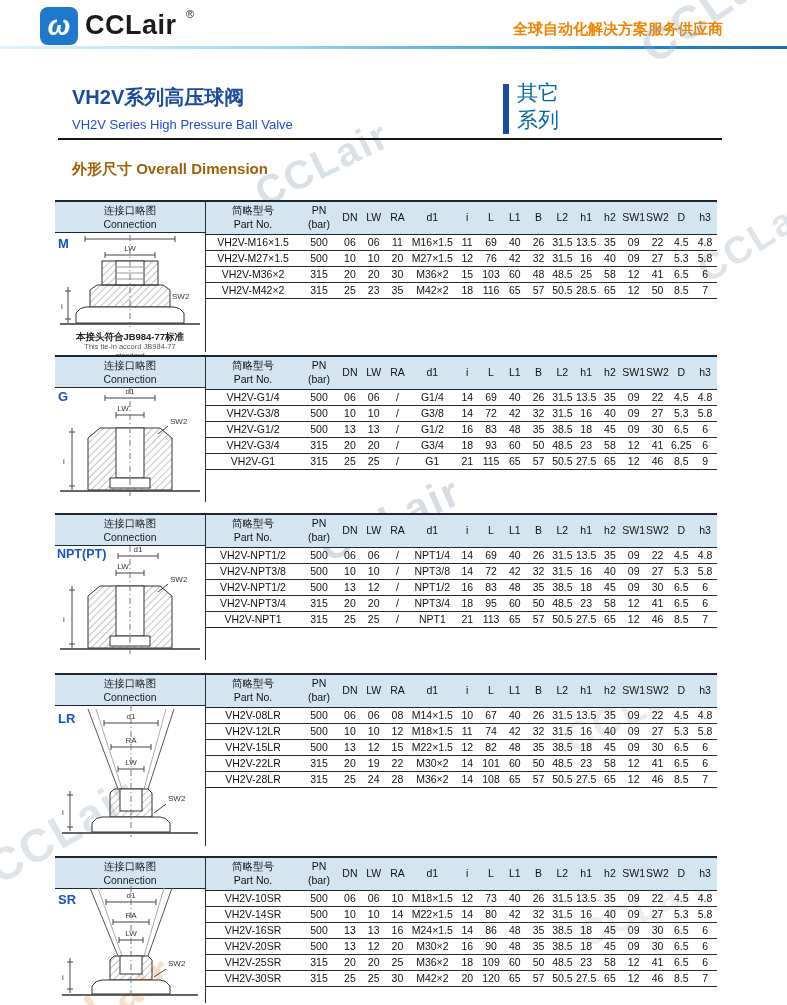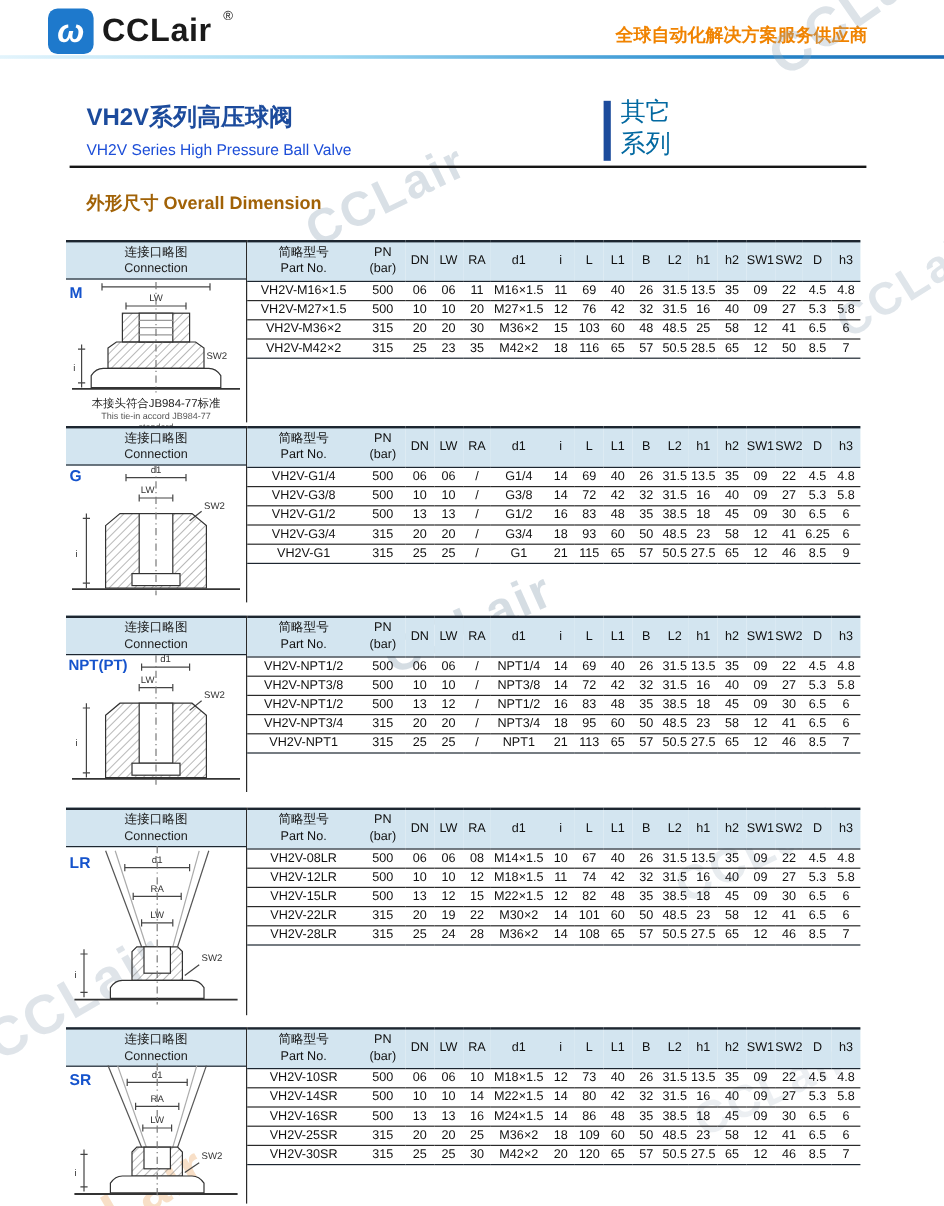--- a/index.html
+++ b/index.html
@@ -26,21 +26,21 @@
   .wm{position:absolute;font-weight:bold;color:#8ea2b4;pointer-events:none;transform-origin:left top;
       letter-spacing:2px;white-space:nowrap;}
   
   .sec{position:absolute;left:55px;width:662px;}
   .conn{position:absolute;left:0;top:0;width:150px;border-right:1px solid #2a2a2a;}
   .conn-h{box-sizing:border-box;height:33px;border-top:2px solid #1d2630;border-bottom:1px solid #1d2630;
           background:#d3e5f0;text-align:center;font-size:10.5px;line-height:1.35;padding-top:1px;color:#222;}
   .typ{position:absolute;color:#1553cc;font-weight:bold;font-size:13px;}
   .diag{position:absolute;}
   .note{position:absolute;left:0;width:150px;text-align:center;}
-  .note .n1{font-size:9.5px;color:#222;line-height:1.2;}
+  .note .n1{font-size:9.5px;color:#222;line-height:1.2;font-weight:bold;}
   .note .n2{font-size:7.5px;color:#555;line-height:1.2;}
   
   table.data{position:absolute;left:151px;top:0;width:511px;border-collapse:collapse;table-layout:fixed;
              font-size:10.5px;color:#111;}
   table.data th{box-sizing:border-box;background:#d3e5f0;font-weight:normal;height:33px;
                 border-top:2px solid #1d2630;border-bottom:1px solid #1d2630;
                 text-align:center;vertical-align:middle;line-height:1.3;padding:0;}
   table.data .th-part{width:94px;}
   table.data .th-pn{width:38px;}
   table.data th:nth-child(6){width:46px;}
@@ -827,20 +827,39 @@
           <td>35</td>
           <td>38.5</td>
           <td>18</td>
           <td>45</td>
           <td>09</td>
           <td>30</td>
           <td>6.5</td>
           <td>6</td>
         </tr>
         <tr>
+          <td>VH2V-20SR</td>
+          <td>500</td>
+          <td>13</td>
+          <td>12</td>
+          <td>20</td>
+          <td>M30×2</td>
+          <td>16</td>
+          <td>90</td>
+          <td>48</td>
+          <td>35</td>
+          <td>38.5</td>
+          <td>18</td>
+          <td>45</td>
+          <td>09</td>
+          <td>30</td>
+          <td>6.5</td>
+          <td>6</td>
+        </tr>
+        <tr>
           <td>VH2V-25SR</td>
           <td>315</td>
           <td>20</td>
           <td>20</td>
           <td>25</td>
           <td>M36×2</td>
           <td>18</td>
           <td>109</td>
           <td>60</td>
           <td>50</td>

